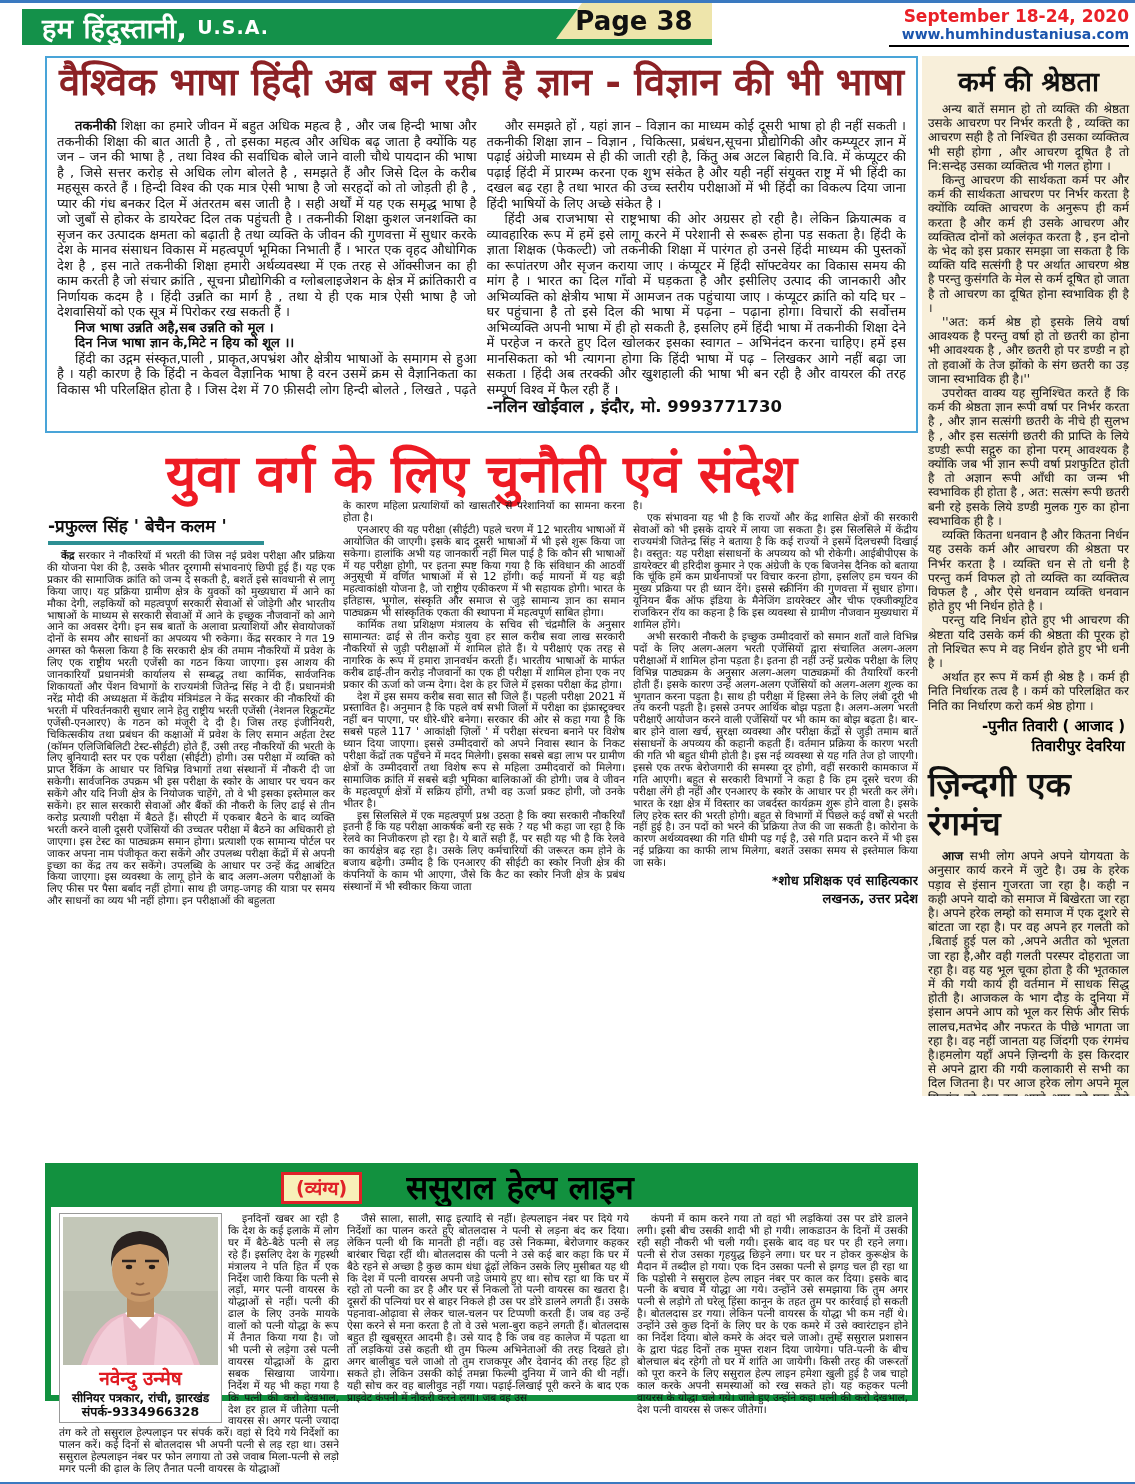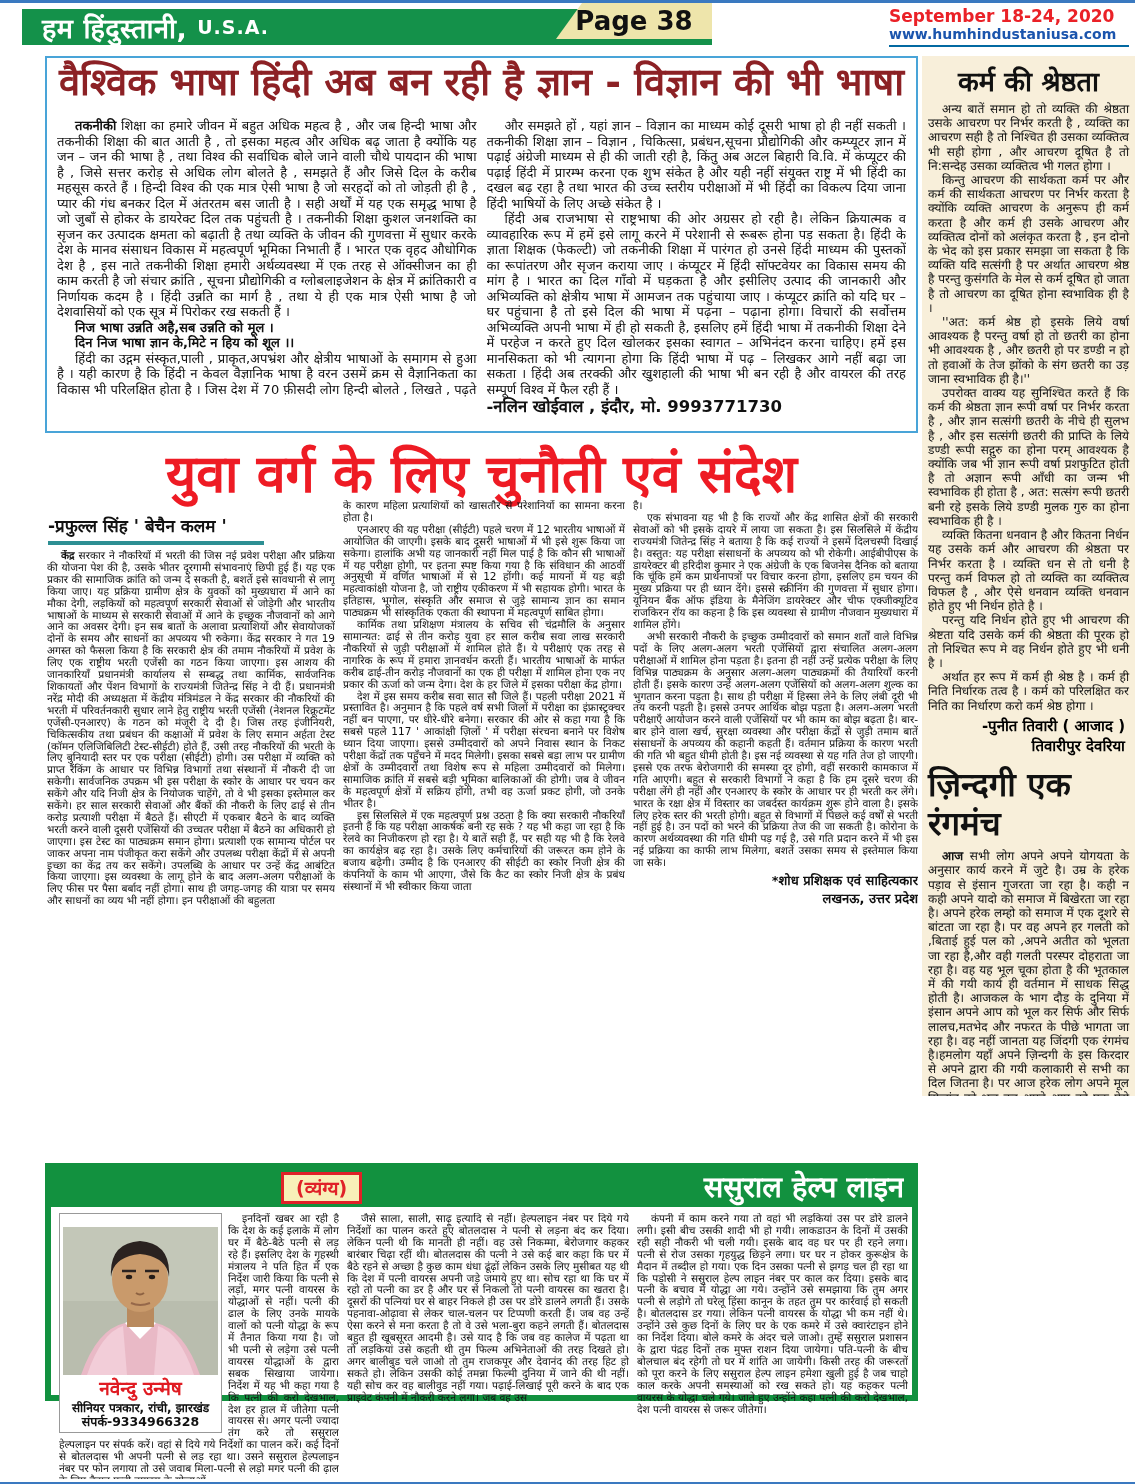--- a/index.html
+++ b/index.html
@@ -8,21 +8,21 @@
   .topline { position:absolute; left:0; top:0; width:1135px; height:3px; background:#3a79c0; }
   .bottomline { position:absolute; left:0; bottom:0; width:1135px; height:2px; background:#3a79c0; }
 
   
   .mast-green { position:absolute; left:22px; top:9px; width:690px; height:36px; background:#14914a; color:#fff; padding-left:20px; display:flex; align-items:center; }
   .mast-title { font-size:27px; font-weight:bold; letter-spacing:.5px; }
   .mast-usa { font-size:19px; font-weight:bold; margin-left:10px; letter-spacing:1px; }
   .page-badge { position:absolute; left:556px; top:3px; width:156px; height:36px; background:#eee5ab;
      clip-path:polygon(26px 0,100% 0,100% 100%,0 100%); text-align:center; line-height:36px;
      font-size:26px; font-weight:bold; color:#111; z-index:2; }
-  .mast-right { position:absolute; right:6px; top:6px; width:240px; text-align:left; border-bottom:2px solid #0369a1; padding-bottom:3px; }
+  .mast-right { position:absolute; right:6px; top:6px; width:240px; text-align:right; border-bottom:2px solid #000000; padding-bottom:3px; }
   .mast-date { color:#ea2127; font-weight:bold; font-size:17px; }
   .mast-url { color:#1b55ad; font-weight:bold; font-size:14px; }
 
   
   .sidebar { position:absolute; left:922px; top:56px; width:213px; height:1040px; background:#f8efda; padding:2px 6px; overflow:hidden; }
   .sb-title { font-size:27px; font-weight:bold; text-align:center; margin:4px 0 3px; color:#111; }
   .sb-title2 { font-size:33px; font-weight:bold; line-height:1.18; margin:10px 0 5px; color:#111; }
   .sidebar p { font-size:12px; line-height:14.2px; text-align:justify; text-indent:14px; color:#111; }
   .sb-byline { text-align:right; font-weight:bold; font-size:15px; line-height:1.35; padding-right:4px; margin:3px 0 2px; }
 
@@ -47,27 +47,27 @@
   #a2c1 { left:47px; top:550px; width:288px; height:610px; }
   #a2c2 { left:343px; top:500px; width:282px; height:660px; }
   #a2c3 { left:633px; top:500px; width:285px; height:655px; }
   .a2-sign { text-align:right; font-weight:bold; font-size:13px; line-height:1.35; margin-top:3px; }
 
   
   .a3box { position:absolute; left:45px; top:1163px; width:873px; height:238px; border:6px solid #12913f; background:#fff; }
   .a3-banner { position:relative; height:38px; background:#12913f; }
   .vyangya-badge { position:absolute; left:230px; top:3px; height:32px; line-height:26px; padding:0 12px;
      background:#f8efb8; border:3px solid #e02128; color:#e02128; font-weight:bold; font-size:19px; z-index:2; }
-  .a3-headline { position:absolute; left:355px; right:8px; top:0; text-align:right; color:#ffffff; font-weight:bold; font-size:29px; line-height:37px; white-space:nowrap; overflow:hidden; }
+  .a3-headline { position:absolute; left:355px; right:8px; top:0; text-align:left; color:#000000; font-weight:bold; font-size:33px; line-height:37px; white-space:nowrap; overflow:hidden; }
   .a3col { position:absolute; overflow:hidden; font-size:10.5px; line-height:11.9px; text-align:justify; color:#111; }
   .a3col p { text-indent:14px; }
   #a3c1 { left:8px; top:44px; width:280px; height:266px; }
   #a3c2 { left:296px; top:44px; width:282px; height:266px; }
   #a3c3 { left:586px; top:44px; width:271px; height:266px; }
-  .photo-box { float:left; width:163px; margin:0 6px 3px 0; border:1px solid #999; background:#fff; padding:13px 3px 4px; text-align:center; }
+  .photo-box { float:left; width:163px; margin:0 6px 3px 0; border:1px solid #999; background:#fff; padding:3px 3px 4px; text-align:center; }
   .photo-box svg { display:block; width:155px; height:148px; }
   .ph-name { color:#e01b22; font-weight:bold; font-size:19px; line-height:1.25; margin-top:2px; }
   .ph-role { font-weight:bold; font-size:12px; line-height:1.3; }
   .ph-contact { font-weight:bold; font-size:12.5px; }
 </style>
 </head>
 <body>
 
 <div class="page">
   <div class="topline"></div>

